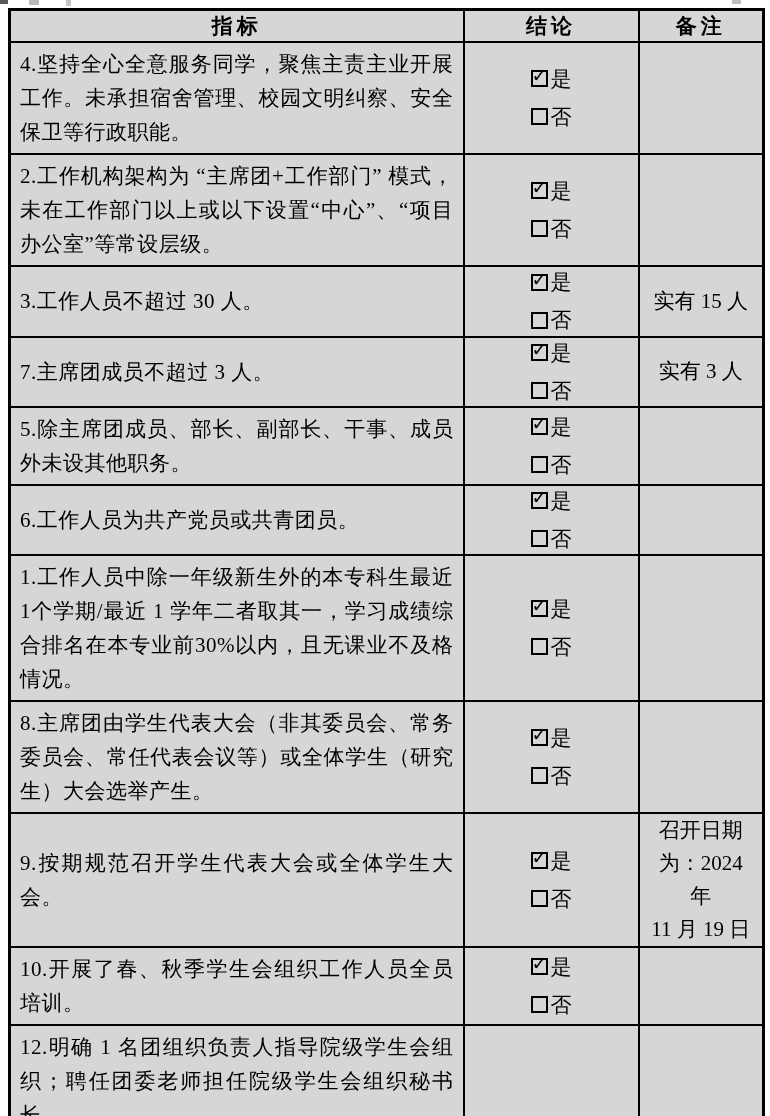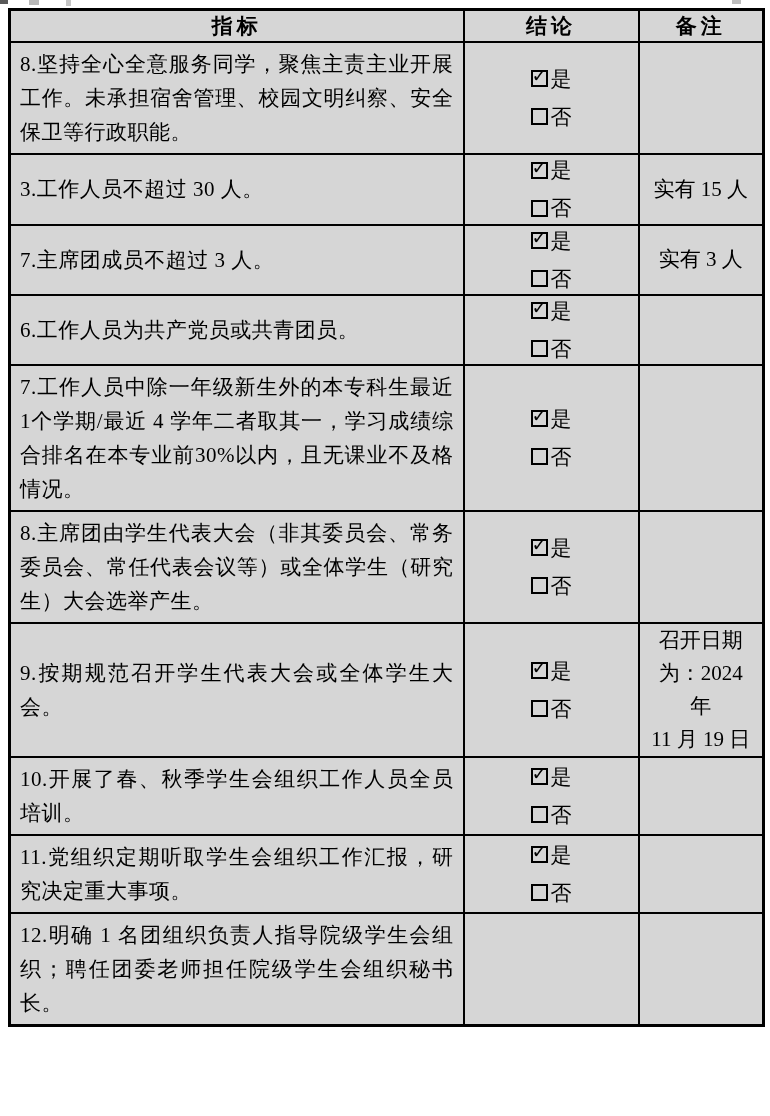--- a/index.html
+++ b/index.html
@@ -109,21 +109,43 @@
   <thead>
     <tr>
       <th>指标</th>
       <th>结论</th>
       <th>备注</th>
     </tr>
   </thead>
   <tbody id="rows-body">
       <tr style="height: 112px;">
     <td class="cell-indicator">
-      <div class="ind-text">8.坚持全心全意服务同学，聚焦主责主业开展工作。未承担宿舍管理、校园文明纠察、安全保卫等行政职能。</div>
+      <div class="ind-text">4.坚持全心全意服务同学，聚焦主责主业开展工作。未承担宿舍管理、校园文明纠察、安全保卫等行政职能。</div>
+    </td>
+    <td class="cell-conclusion">
+      <div class="cb-block">
+        <div class="cb-line">
+          <span class="cb-box checked">
+                <span class="check">✓</span>
+              </span>
+              <span class="cb-label">是</span>
+        </div>
+        <div class="cb-line">
+          <span class="cb-box"></span>
+              <span class="cb-label">否</span>
+        </div>
+      </div>
+    </td>
+    <td class="cell-remark">
+      <div class="remark-text"></div>
+    </td>
+  </tr>
+      <tr style="height: 97px;">
+    <td class="cell-indicator">
+      <div class="ind-text">2.工作机构架构为 “主席团+工作部门” 模式，未在工作部门以上或以下设置“中心”、“项目办公室”等常设层级。</div>
     </td>
     <td class="cell-conclusion">
       <div class="cb-block">
         <div class="cb-line">
           <span class="cb-box checked">
                 <span class="check">✓</span>
               </span>
               <span class="cb-label">是</span>
         </div>
         <div class="cb-line">
@@ -173,20 +195,42 @@
         <div class="cb-line">
           <span class="cb-box"></span>
               <span class="cb-label">否</span>
         </div>
       </div>
     </td>
     <td class="cell-remark">
       <div class="remark-text">实有 3 人</div>
     </td>
   </tr>
+      <tr style="height: 65px;">
+    <td class="cell-indicator">
+      <div class="ind-text">5.除主席团成员、部长、副部长、干事、成员外未设其他职务。</div>
+    </td>
+    <td class="cell-conclusion">
+      <div class="cb-block">
+        <div class="cb-line">
+          <span class="cb-box checked">
+                <span class="check">✓</span>
+              </span>
+              <span class="cb-label">是</span>
+        </div>
+        <div class="cb-line">
+          <span class="cb-box"></span>
+              <span class="cb-label">否</span>
+        </div>
+      </div>
+    </td>
+    <td class="cell-remark">
+      <div class="remark-text"></div>
+    </td>
+  </tr>
       <tr style="height: 70px;">
     <td class="cell-indicator">
       <div class="ind-text">6.工作人员为共产党员或共青团员。</div>
     </td>
     <td class="cell-conclusion">
       <div class="cb-block">
         <div class="cb-line">
           <span class="cb-box checked">
                 <span class="check">✓</span>
               </span>
@@ -197,21 +241,21 @@
               <span class="cb-label">否</span>
         </div>
       </div>
     </td>
     <td class="cell-remark">
       <div class="remark-text"></div>
     </td>
   </tr>
       <tr style="height: 108px;">
     <td class="cell-indicator">
-      <div class="ind-text">7.工作人员中除一年级新生外的本专科生最近1个学期/最近 4 学年二者取其一，学习成绩综合排名在本专业前30%以内，且无课业不及格情况。</div>
+      <div class="ind-text">1.工作人员中除一年级新生外的本专科生最近1个学期/最近 1 学年二者取其一，学习成绩综合排名在本专业前30%以内，且无课业不及格情况。</div>
     </td>
     <td class="cell-conclusion">
       <div class="cb-block">
         <div class="cb-line">
           <span class="cb-box checked">
                 <span class="check">✓</span>
               </span>
               <span class="cb-label">是</span>
         </div>
         <div class="cb-line">
@@ -285,42 +329,20 @@
         <div class="cb-line">
           <span class="cb-box"></span>
               <span class="cb-label">否</span>
         </div>
       </div>
     </td>
     <td class="cell-remark">
       <div class="remark-text"></div>
     </td>
   </tr>
-      <tr style="height: 65px;">
-    <td class="cell-indicator">
-      <div class="ind-text">11.党组织定期听取学生会组织工作汇报，研究决定重大事项。</div>
-    </td>
-    <td class="cell-conclusion">
-      <div class="cb-block">
-        <div class="cb-line">
-          <span class="cb-box checked">
-                <span class="check">✓</span>
-              </span>
-              <span class="cb-label">是</span>
-        </div>
-        <div class="cb-line">
-          <span class="cb-box"></span>
-              <span class="cb-label">否</span>
-        </div>
-      </div>
-    </td>
-    <td class="cell-remark">
-      <div class="remark-text"></div>
-    </td>
-  </tr>
       <tr style="height: 67px;">
     <td class="cell-indicator">
       <div class="ind-text">12.明确 1 名团组织负责人指导院级学生会组织；聘任团委老师担任院级学生会组织秘书长。</div>
     </td>
     <td class="cell-conclusion">
       
     </td>
     <td class="cell-remark">
       <div class="remark-text"></div>
     </td>

